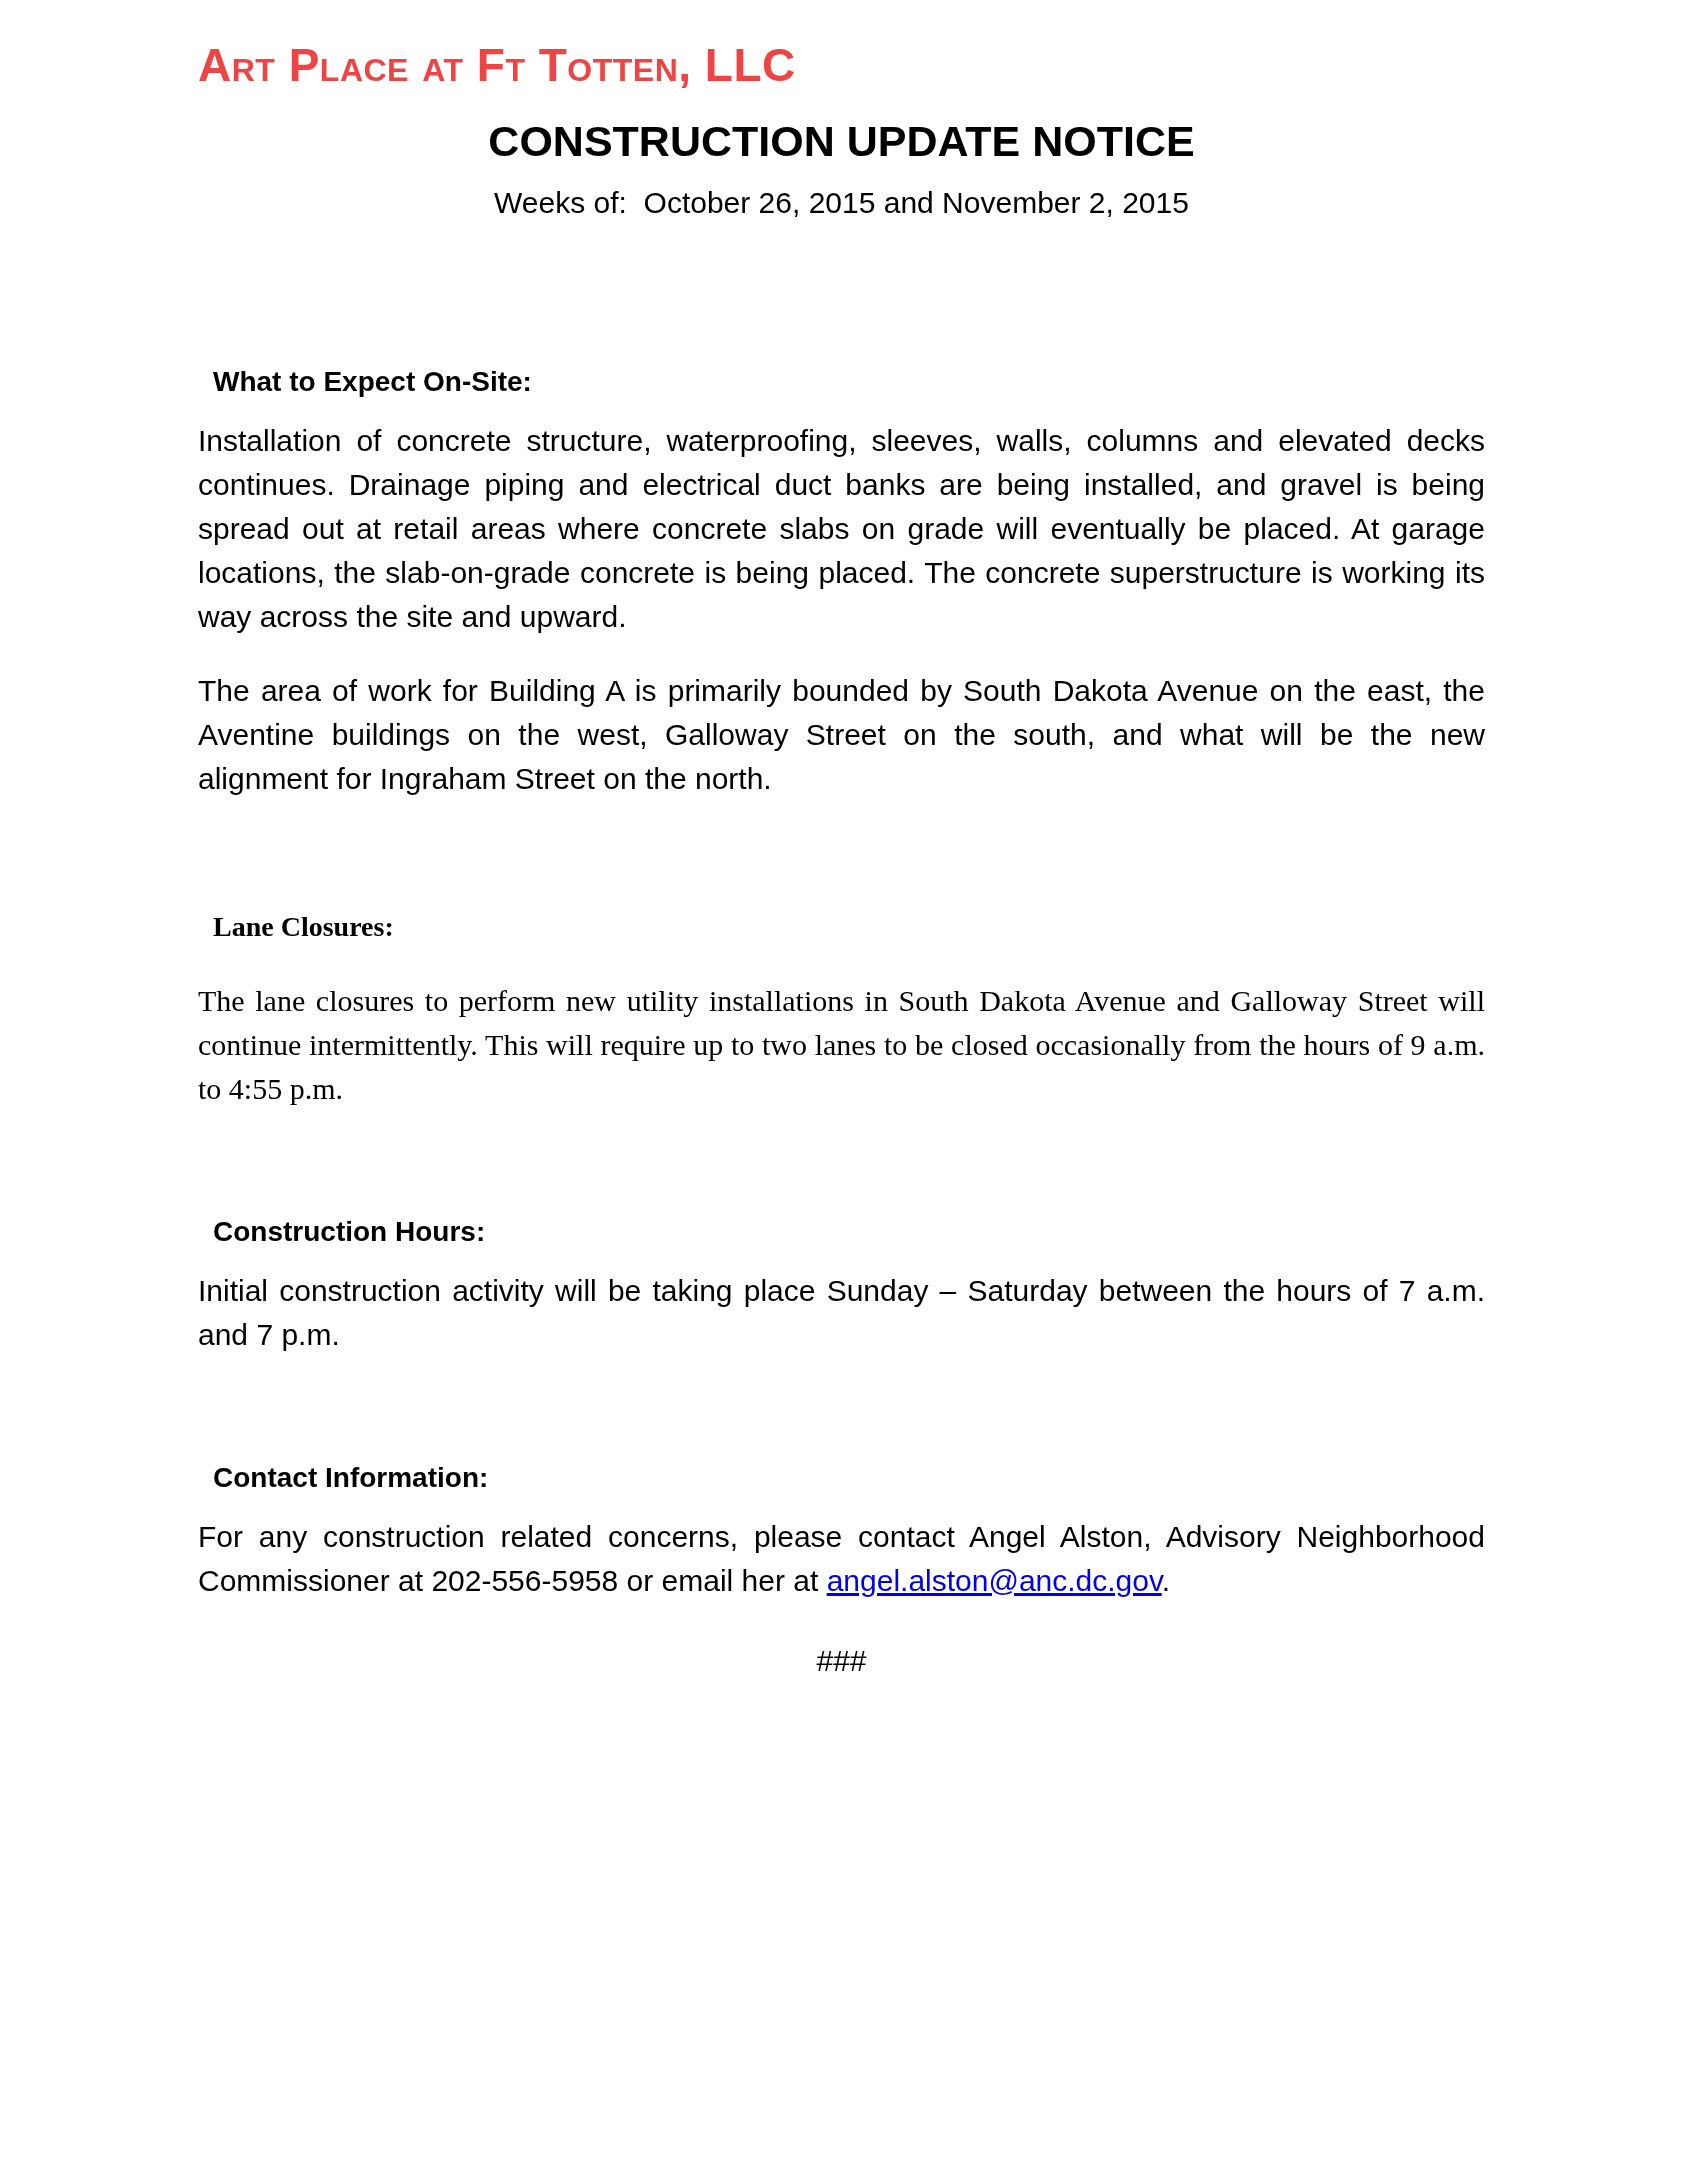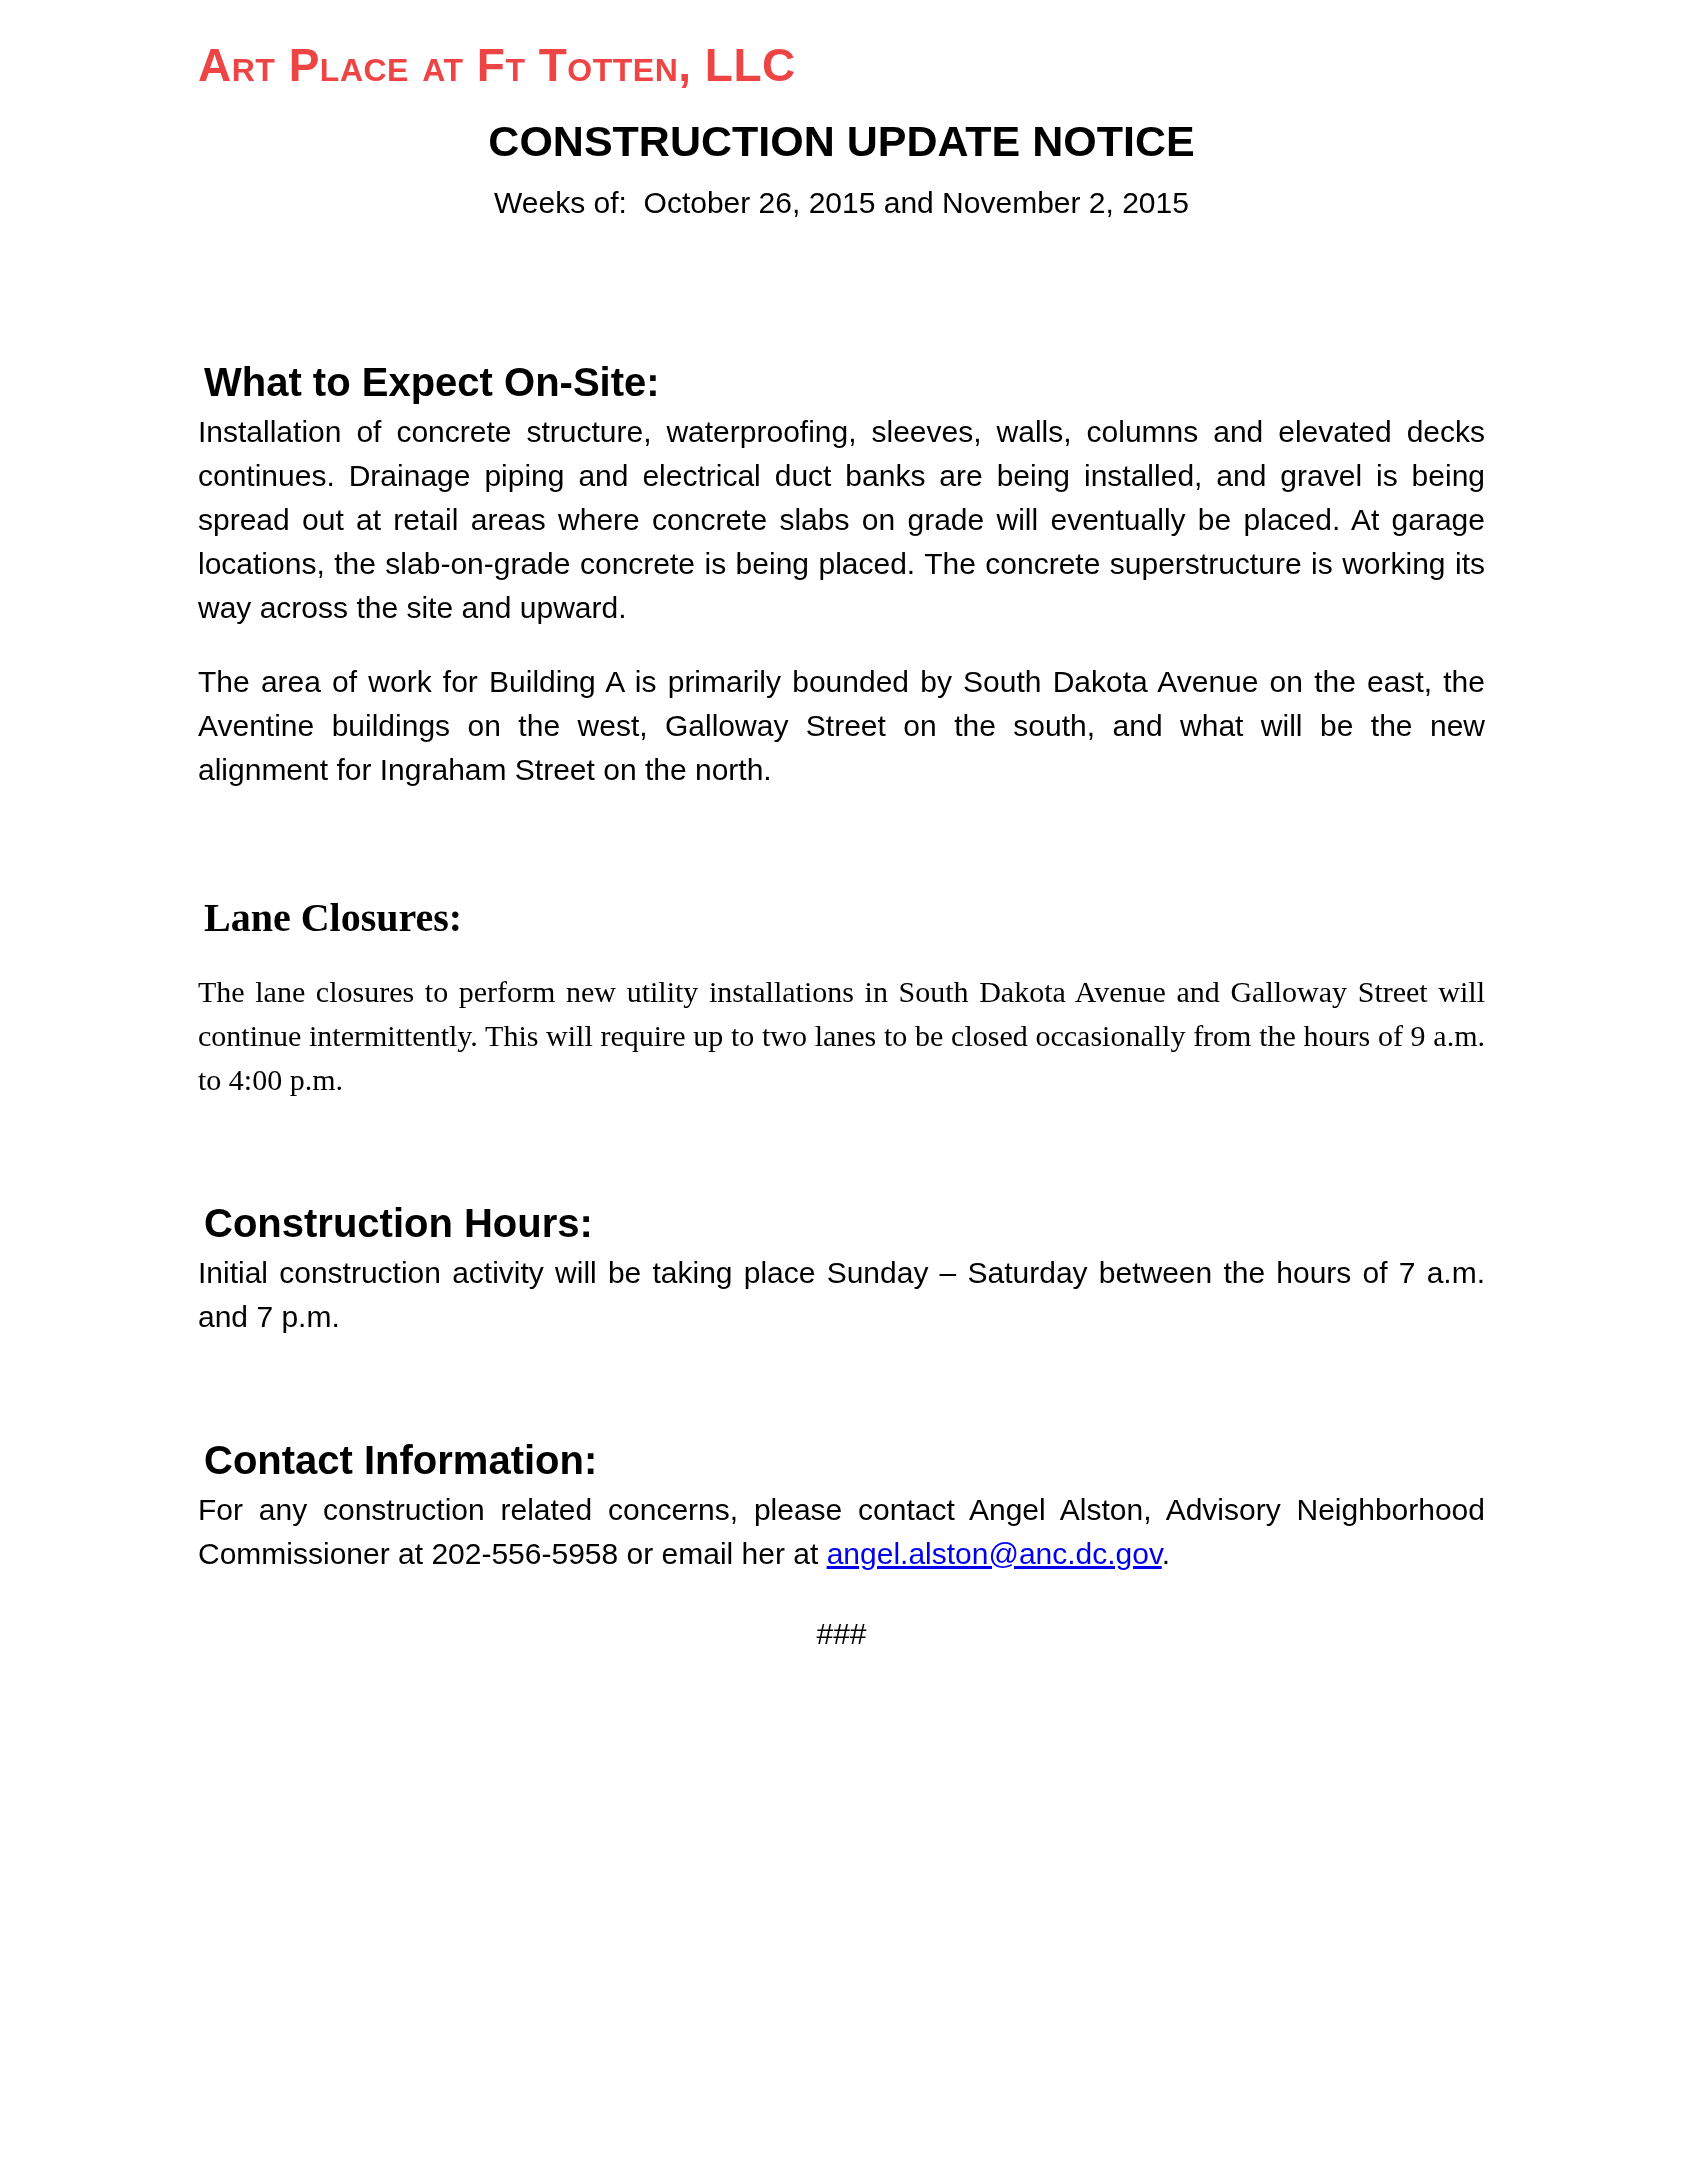--- a/index.html
+++ b/index.html
@@ -49,23 +49,23 @@
     font-size: 30px;
     line-height: 44px;
   }
   .section { margin-top: 0; }
   .section--expect  { margin-top: 139px; }
   .section--lane    { margin-top: 104px; font-family: Liberation Serif, serif; }
   .section--hours   { margin-top: 99px; }
   .section--contact { margin-top: 99px; }
   .section-heading {
     font-weight: bold;
-    font-size: 40px;
+    font-size: 28px;
     line-height: 44px;
-    margin: 6px;
+    margin: 15px;
   }
   .para {
     margin: 0 0 30px 0;
     text-align: justify;
   }
   .para:last-child { margin-bottom: 0; }
   .para--after-blank { margin-top: 30px; }
   .email-link {
     color: #0000ee;
     text-decoration: underline;
@@ -90,21 +90,21 @@
   <div class="week-line">Weeks of:  October 26, 2015 and November 2, 2015</div>
 
   <div class="section section--expect body-text">
     <div class="section-heading">What to Expect On-Site:</div>
     <p class="para">Installation of concrete structure, waterproofing, sleeves, walls, columns and elevated decks continues.  Drainage piping and electrical duct banks are being installed, and gravel is being spread out at retail areas where concrete slabs on grade will eventually be placed.  At garage locations, the slab-on-grade concrete is being placed.  The concrete superstructure is working its way across the site and upward.</p>
     <p class="para">The area of work for Building A is primarily bounded by South Dakota Avenue on the east, the Aventine buildings on the west, Galloway Street on the south, and what will be the new alignment for Ingraham Street on the north.</p>
   </div>
 
   <div class="section section--lane body-text">
     <div class="section-heading">Lane Closures:</div>
-    <p class="para para--after-blank">The lane closures to perform new utility installations in South Dakota Avenue and Galloway Street will continue intermittently.  This will require up to two lanes to be closed occasionally from the hours of 9 a.m. to 4:00 p.m.</p>
+    <p class="para para--after-blank">The lane closures to perform new utility installations in South Dakota Avenue and Galloway Street will continue intermittently.  This will require up to two lanes to be closed occasionally from the hours of 9 a.m. to 4:55 p.m.</p>
   </div>
 
   <div class="section section--hours body-text">
     <div class="section-heading">Construction Hours:</div>
     <p class="para">Initial construction activity will be taking place Sunday – Saturday between the hours of 7 a.m. and 7 p.m.</p>
   </div>
 
   <div class="section section--contact body-text">
     <div class="section-heading">Contact Information:</div>
     <p class="para"><span>For any construction related concerns, please contact Angel Alston, Advisory Neighborhood Commissioner at 202-556-5958 or email her at </span><a class="email-link" href="#">angel.alston@anc.dc.gov</a><span>.</span></p>

